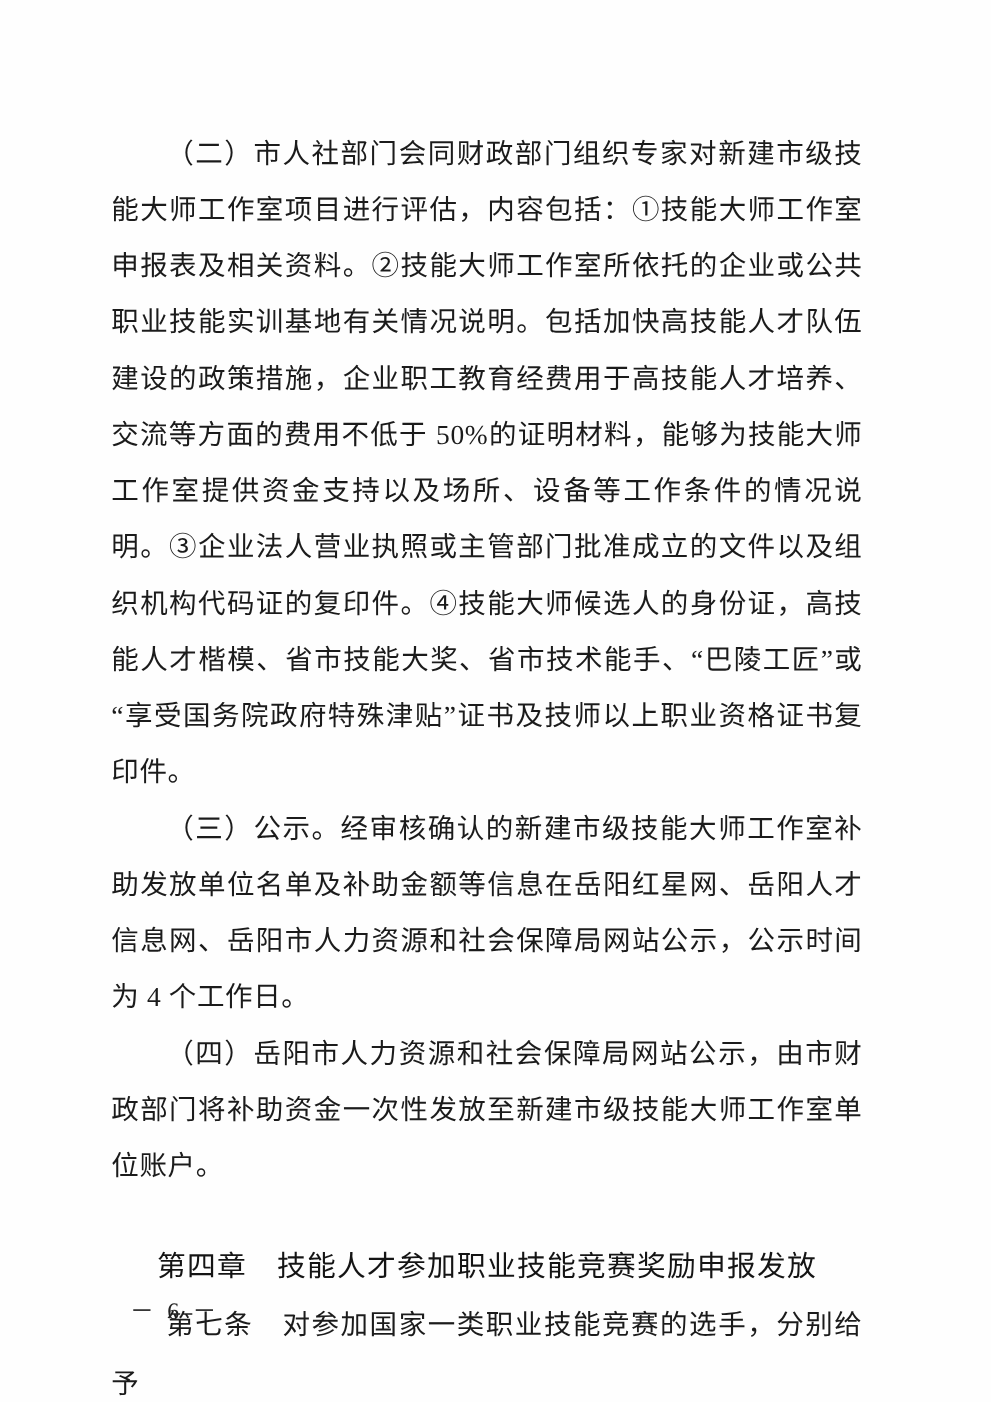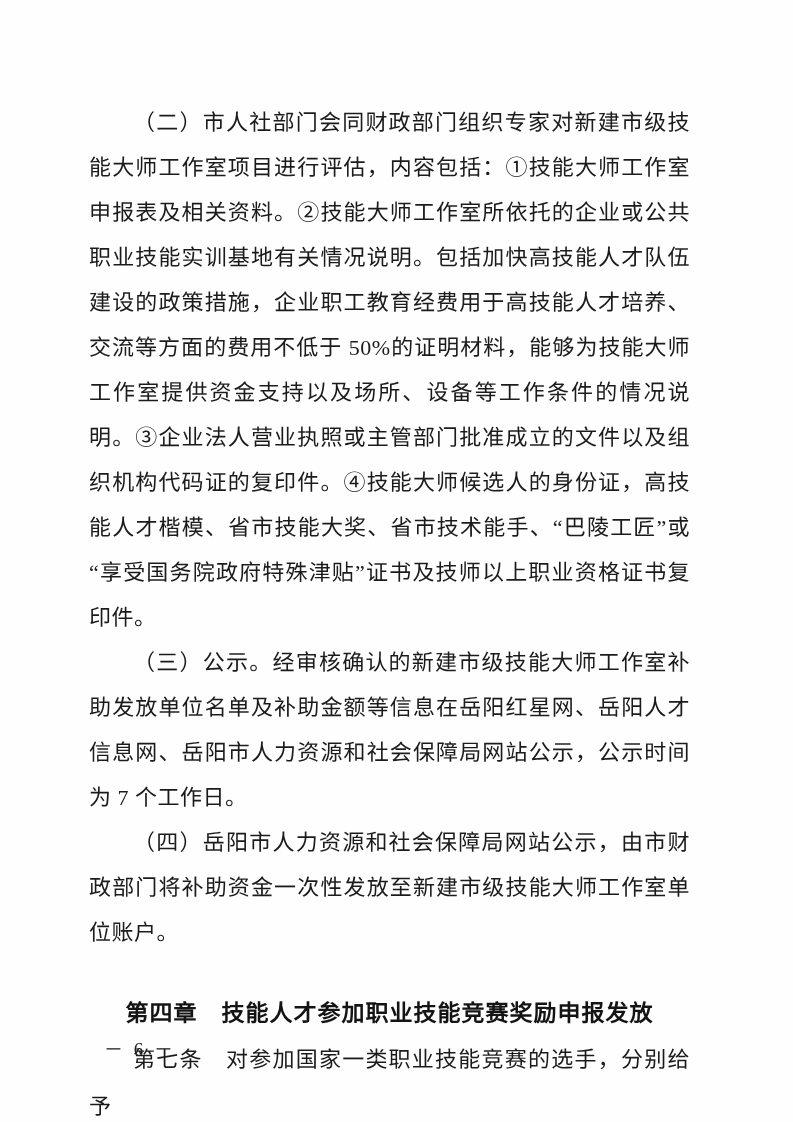--- a/index.html
+++ b/index.html
@@ -30,21 +30,21 @@
     text-justify: inter-ideograph;
     text-indent: 2em;
     letter-spacing: 0.5px;
     word-break: break-all;
     font-family: "Liberation Serif", "DejaVu Serif", serif;
   }
   .chapter-heading {
     margin: 36px 0 0 0;
     font-size: 23px;
     line-height: 45px;
-    font-weight: bold;
+    font-weight: normal;
     text-align: center;
     letter-spacing: 1px;
     font-family: "Liberation Sans", "DejaVu Sans", sans-serif;
     color: #141414;
   }
   .article-para {
     margin: 0;
     font-size: 22px;
     line-height: 47px;
     text-align: justify;
@@ -64,19 +64,19 @@
     color: #222222;
     font-family: "Liberation Serif", "DejaVu Serif", serif;
   }
 </style>
 </head>
 <body>
 
 <div class="page">
   <div class="content">
     <p class="body-para">（二）市人社部门会同财政部门组织专家对新建市级技能大师工作室项目进行评估，内容包括：①技能大师工作室申报表及相关资料。②技能大师工作室所依托的企业或公共职业技能实训基地有关情况说明。包括加快高技能人才队伍建设的政策措施，企业职工教育经费用于高技能人才培养、交流等方面的费用不低于 50%的证明材料，能够为技能大师工作室提供资金支持以及场所、设备等工作条件的情况说明。③企业法人营业执照或主管部门批准成立的文件以及组织机构代码证的复印件。④技能大师候选人的身份证，高技能人才楷模、省市技能大奖、省市技术能手、“巴陵工匠”或“享受国务院政府特殊津贴”证书及技师以上职业资格证书复印件。</p>
-    <p class="body-para">（三）公示。经审核确认的新建市级技能大师工作室补助发放单位名单及补助金额等信息在岳阳红星网、岳阳人才信息网、岳阳市人力资源和社会保障局网站公示，公示时间为 7 个工作日。</p>
+    <p class="body-para">（三）公示。经审核确认的新建市级技能大师工作室补助发放单位名单及补助金额等信息在岳阳红星网、岳阳人才信息网、岳阳市人力资源和社会保障局网站公示，公示时间为 4 个工作日。</p>
     <p class="body-para">（四）岳阳市人力资源和社会保障局网站公示，由市财政部门将补助资金一次性发放至新建市级技能大师工作室单位账户。</p>
     <h2 class="chapter-heading">第四章　技能人才参加职业技能竞赛奖励申报发放</h2>
     <p class="article-para">第七条　对参加国家一类职业技能竞赛的选手，分别给予</p>
   </div>
   <div class="page-number">－ 6 －</div>
 </div>
 
 </body></html>

